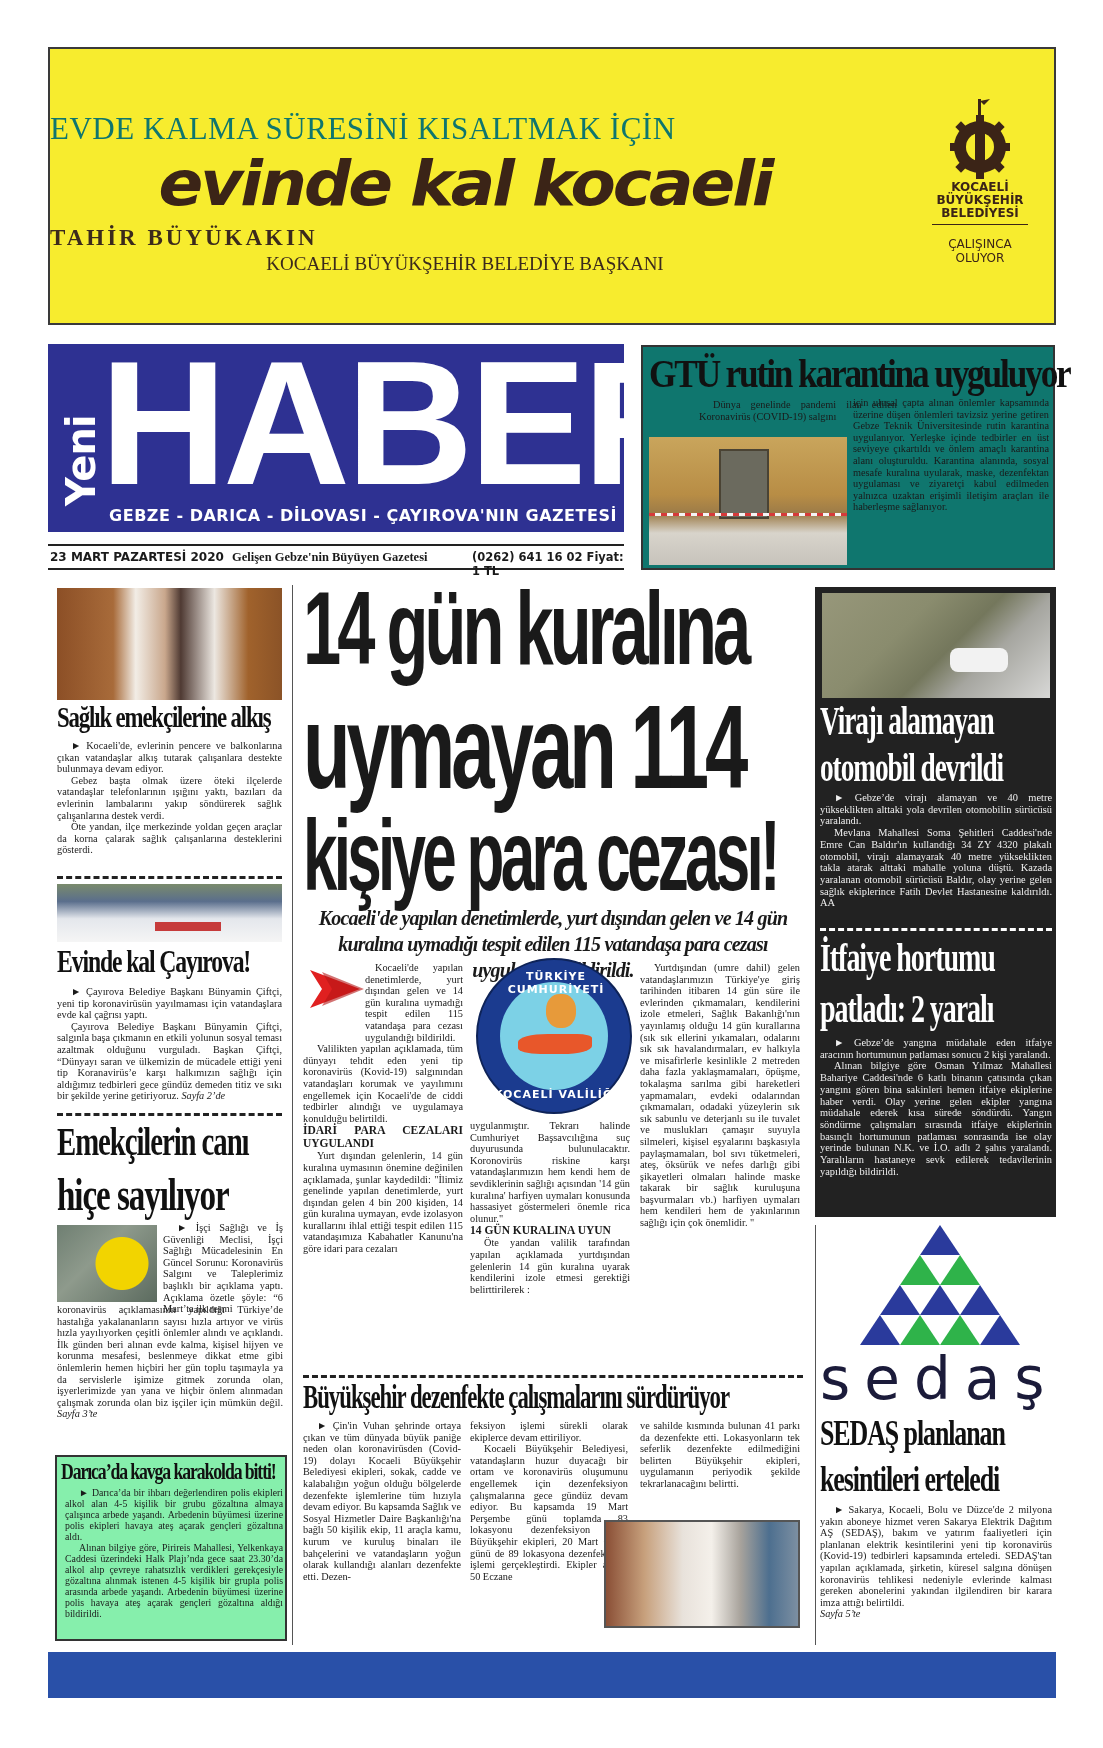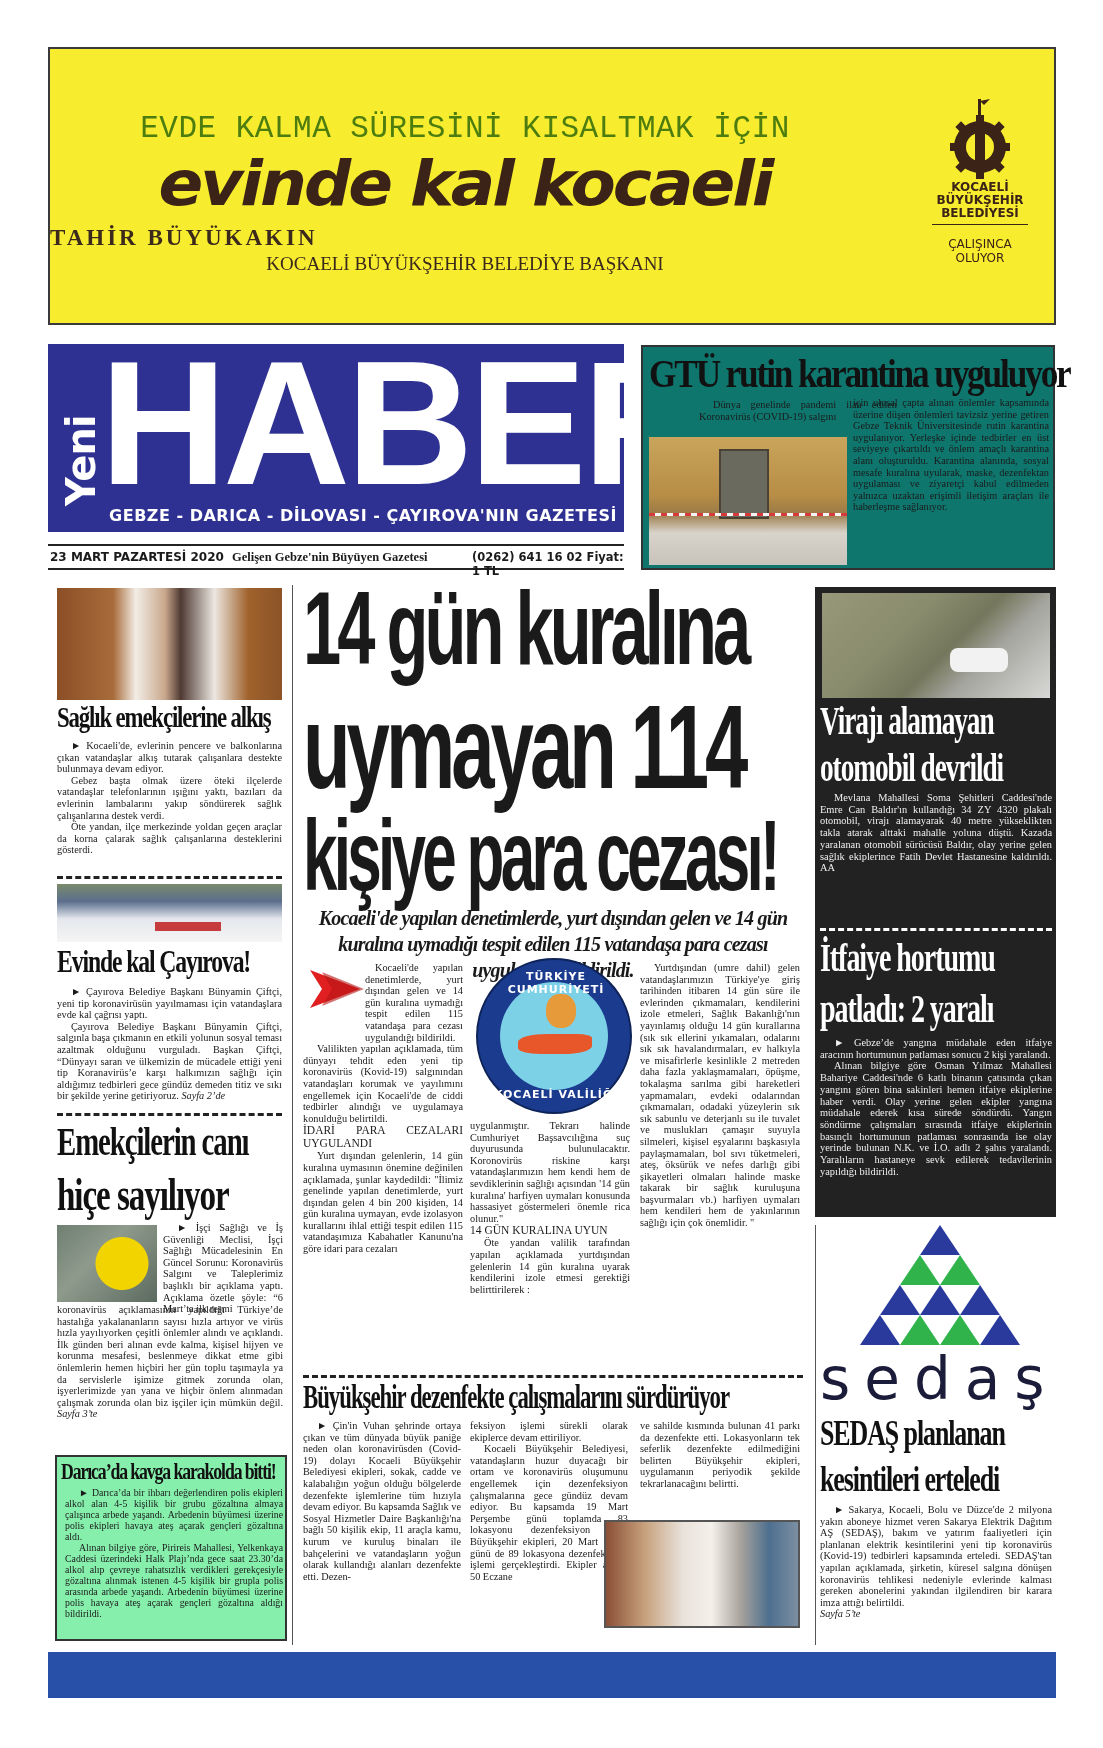--- a/index.html
+++ b/index.html
@@ -6,21 +6,21 @@
   html, body { width: 1103px; height: 1748px; background: #ffffff; overflow: hidden; }
   body { position: relative; font-family: "Liberation Serif", serif; color: #1a1a1a; }
 
   .abs { position: absolute; }
 
   
   .ad {
     left: 48px; top: 47px; width: 1008px; height: 278px;
     background: #f7ec2e; border: 2px solid #3a3a3a;
   }
-  .ad-line1 { left: 0; width: 830px; top: 62px; text-align: center; font-size: 31px; letter-spacing: 0.5px; color: #4d7c0f; font-family: Liberation Mono, monospace; }
+  .ad-line1 { left: 0; width: 830px; top: 62px; text-align: left; font-size: 31px; letter-spacing: 0.5px; color: #0f766e; font-family: Liberation Serif, serif; }
   .ad-slogan { left: 0; width: 830px; top: 96px; text-align: center; font-size: 66px; font-weight: bold; font-style: italic; color: #3b2417; font-family: "DejaVu Sans", sans-serif; letter-spacing: -3px; transform: scaleY(0.95); }
   .ad-name { left: 0; width: 830px; top: 176px; text-align: left; font-size: 23px; font-weight: bold; letter-spacing: 3px; color: #3b2a1c; }
   .ad-title { left: 0; width: 830px; top: 204px; text-align: center; font-size: 19px; color: #3b2a1c; }
   .ad-logo { left: 860px; top: 50px; width: 140px; height: 150px; }
   .ad-logo svg { display: block; margin: 0 auto; }
   .ad-logo-t1 { text-align: center; font-family: "DejaVu Sans", sans-serif; font-weight: bold; font-size: 12px; color: #3b2417; line-height: 13px; }
   .ad-logo-t2 { text-align: center; font-family: "DejaVu Sans", sans-serif; font-size: 12px; color: #3b2417; margin-top: 4px; border-top: 1px solid #3b2417; padding-top: 12px; width: 96px; margin-left: auto; margin-right: auto; }
 
   
   .mast { left: 48px; top: 344px; width: 576px; height: 188px; background: #2e3192; }
@@ -75,21 +75,21 @@
   .arrow { left: 308px; top: 966px; width: 58px; height: 46px; }
   .seal { left: 476px; top: 958px; width: 156px; height: 156px; border-radius: 50%; background: #1b3b8f; border: 2px solid #0e2358; }
   .seal-inner { position: absolute; left: 22px; top: 22px; width: 108px; height: 108px; border-radius: 50%; background: #7cd1e6; }
   .seal-map { position: absolute; left: 18px; top: 52px; width: 74px; height: 20px; background: #e8572a; border-radius: 40% 20% 40% 30%; }
   .seal-head { position: absolute; left: 46px; top: 12px; width: 30px; height: 34px; background: #e79a3a; border-radius: 45%; }
   .seal-top { position: absolute; left: 0; top: 10px; width: 156px; text-align: center; font-family: "DejaVu Sans", sans-serif; font-weight: bold; font-size: 11px; color: #fff; letter-spacing: 1px; }
   .seal-bot { position: absolute; left: 0; top: 128px; width: 156px; text-align: center; font-family: "DejaVu Sans", sans-serif; font-weight: bold; font-size: 11px; color: #fff; letter-spacing: 1px; }
   .c1 { left: 303px; top: 962px; width: 160px; }
   .c2 { left: 470px; top: 1120px; width: 160px; }
   .c3 { left: 640px; top: 962px; width: 160px; }
-  .sub { font-weight: normal; font-size: 11.5px; text-indent: 0 !important; line-height: 13px; }
+  .sub { font-weight: bold; font-size: 11.5px; text-indent: 0 !important; line-height: 13px; }
   .dash3 { left: 303px; top: 1375px; width: 500px; }
   .h4 { left: 303px; top: 1378px; font-size: 34px; transform: scaleX(0.67); }
   .d1c { left: 303px; top: 1420px; width: 158px; }
   .d2c { left: 470px; top: 1420px; width: 158px; }
   .d3c { left: 640px; top: 1420px; width: 160px; }
   .photo4 { left: 604px; top: 1520px; width: 196px; height: 108px; border: 2px solid #555; background: linear-gradient(90deg,#8a4f36 0%, #c7a07c 20%, #e8e2db 40%, #f4f0ea 55%, #a8a39c 70%, #4d6f8f 85%, #7c8fa2 100%); }
 
   
   .rbox { left: 815px; top: 587px; width: 241px; height: 630px; background: #222222; }
   .photo5 { left: 822px; top: 593px; width: 228px; height: 105px; background: linear-gradient(135deg,#97977a 0%, #8a8c6e 35%, #74775c 55%, #a6a6a0 70%, #d8d8d6 100%); }
@@ -252,20 +252,21 @@
   </div>
 <div class="abs photo4"></div>
 
 <div class="abs rbox"></div>
 <div class="abs photo5">
     <div class="car"></div>
   </div>
 <div class="abs h-cond rh1">Virajı alamayan</div>
 <div class="abs h-cond rh2">otomobil devrildi</div>
 <div class="abs txt rt1">
+  <p>► Gebze’de virajı alamayan ve 40 metre yükseklikten alttaki yola devrilen otomobilin sürücüsü yaralandı.</p>
   <p>Mevlana Mahallesi Soma Şehitleri Caddesi'nde Emre Can Baldır'ın kullandığı 34 ZY 4320 plakalı otomobil, virajı alamayarak 40 metre yükseklikten takla atarak alttaki mahalle yoluna düştü. Kazada yaralanan otomobil sürücüsü Baldır, olay yerine gelen sağlık ekiplerince Fatih Devlet Hastanesine kaldırıldı. AA</p>
 </div>
 <div class="abs dash dash4"></div>
 <div class="abs h-cond rh3">İtfaiye hortumu</div>
 <div class="abs h-cond rh4">patladı: 2 yaralı</div>
 <div class="abs txt rt2">
   <p>► Gebze’de yangına müdahale eden itfaiye aracının  hortumunun patlaması sonucu 2 kişi yaralandı.</p>
   <p>Alınan bilgiye göre Osman Yılmaz Mahallesi Bahariye Caddesi'nde  6 katlı binanın çatısında çıkan yangını gören bina sakinleri hemen itfaiye ekiplerine haber verdi.  Olay yerine gelen ekipler yangına müdahale ederek kısa sürede söndürdü. Yangın söndürme çalışmaları sırasında itfaiye ekiplerinin basınçlı hortumunun patlaması sonrasında ise olay yerinde bulunan N.K. ve İ.O. adlı 2 şahıs yaralandı. Yaralıların hastaneye sevk edilerek tedavilerinin yapıldığı bildirildi.</p>
 </div>
 

